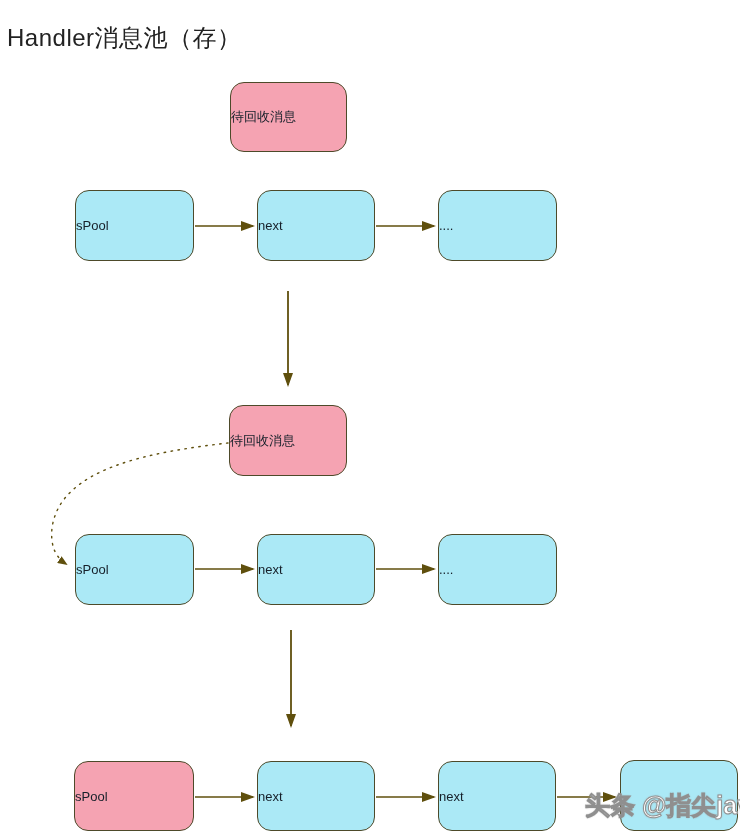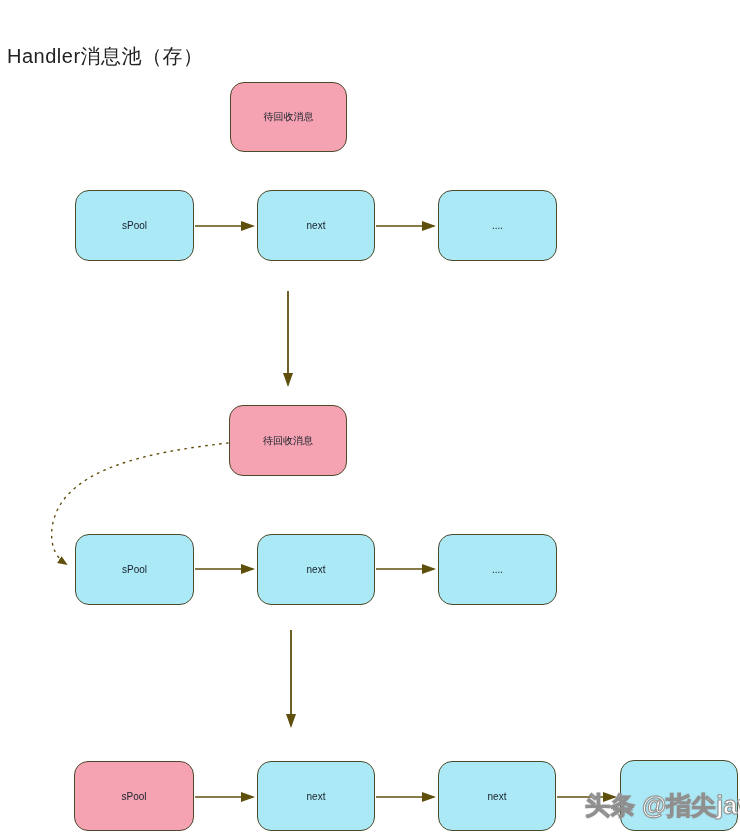--- a/index.html
+++ b/index.html
@@ -5,31 +5,30 @@
   html,body{margin:0;padding:0;background:#fff;}
   #stage{
     position:relative;
     width:740px;height:833px;
     background:#ffffff;
     overflow:hidden;
     font-family:"Liberation Sans", sans-serif;
   }
   #title{
     position:absolute;left:7px;top:22px;
-    font-size:20px;color:#222222;
+    font-size:24px;color:#222222;
     letter-spacing:0.5px;
-    margin-top:21px;
   }
   .node{
     position:absolute;
     box-sizing:border-box;
     border:1px solid #4d4a2a;
     border-radius:14px;
-    display:flex;align-items:center;justify-content:center;
-    font-size:10px;color:#16202a;
+    display:flex;align-items:center;
+    font-size:13px;color:#16202a;
   }
   .cyan{background:#abe9f6;}
   .pink{background:#f5a3b2;}
   #arrows{position:absolute;left:0;top:0;}
   #watermark{
     position:absolute;left:585px;top:789px;
     font-size:25px;font-weight:bold;color:#ffffff;
     -webkit-text-stroke:1px #8f8f8f;
     text-shadow:0 0 2px #9a9a9a;
     white-space:nowrap;

